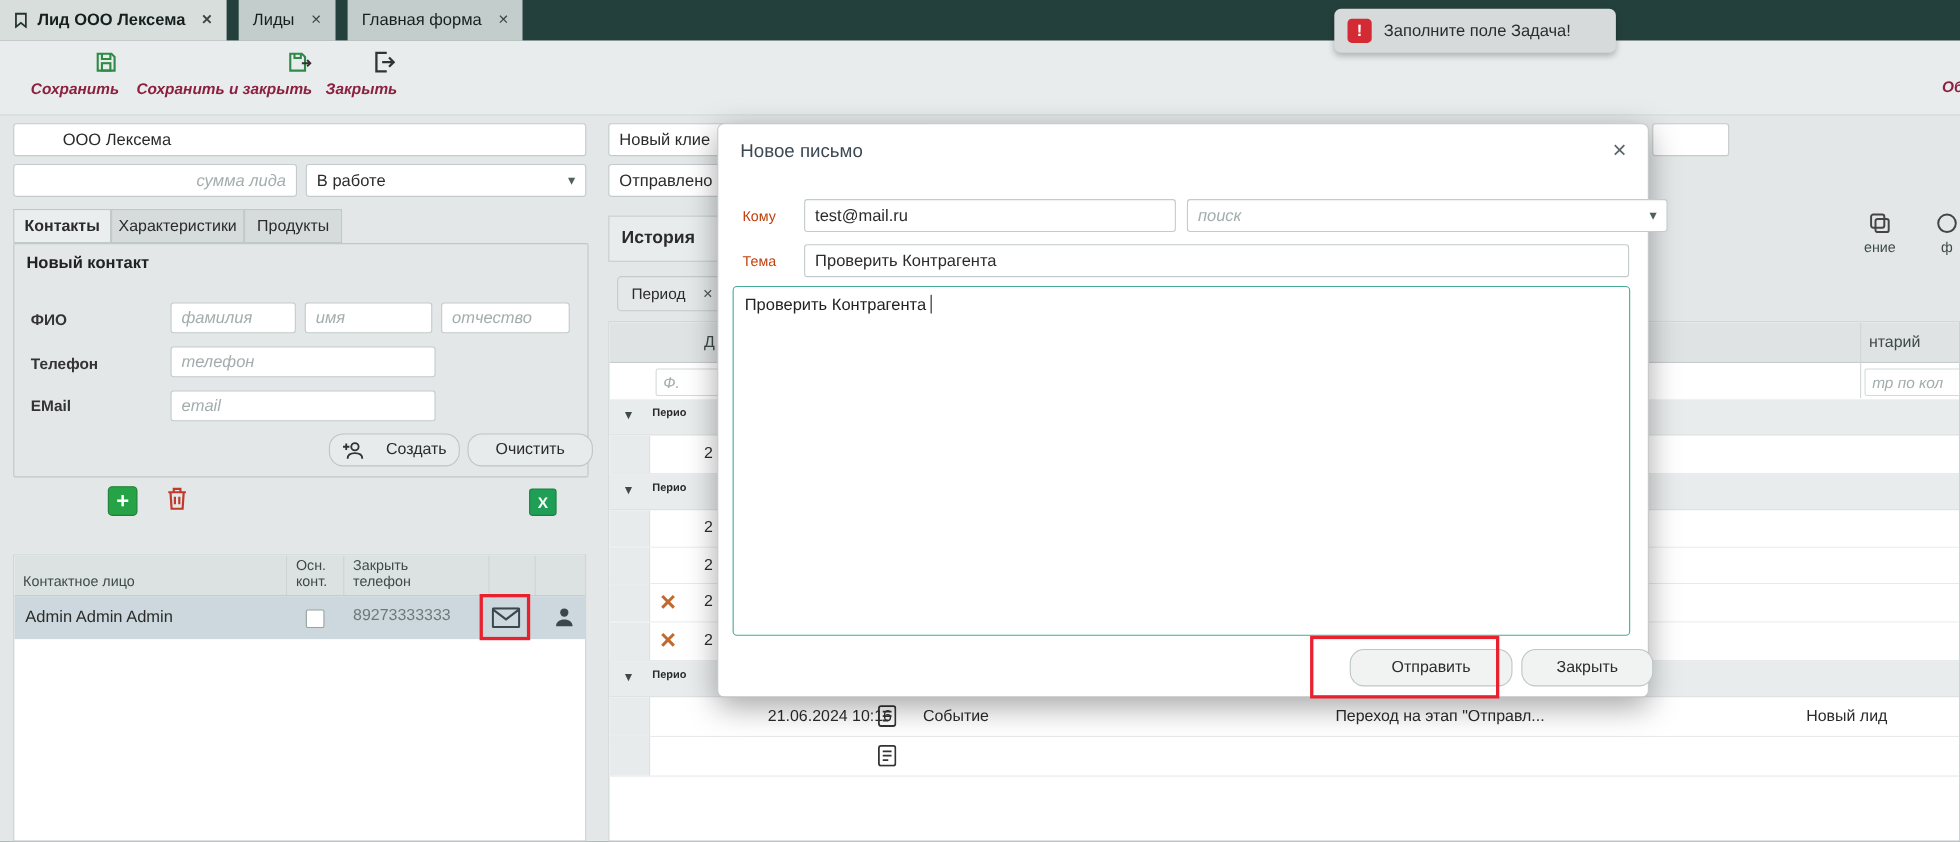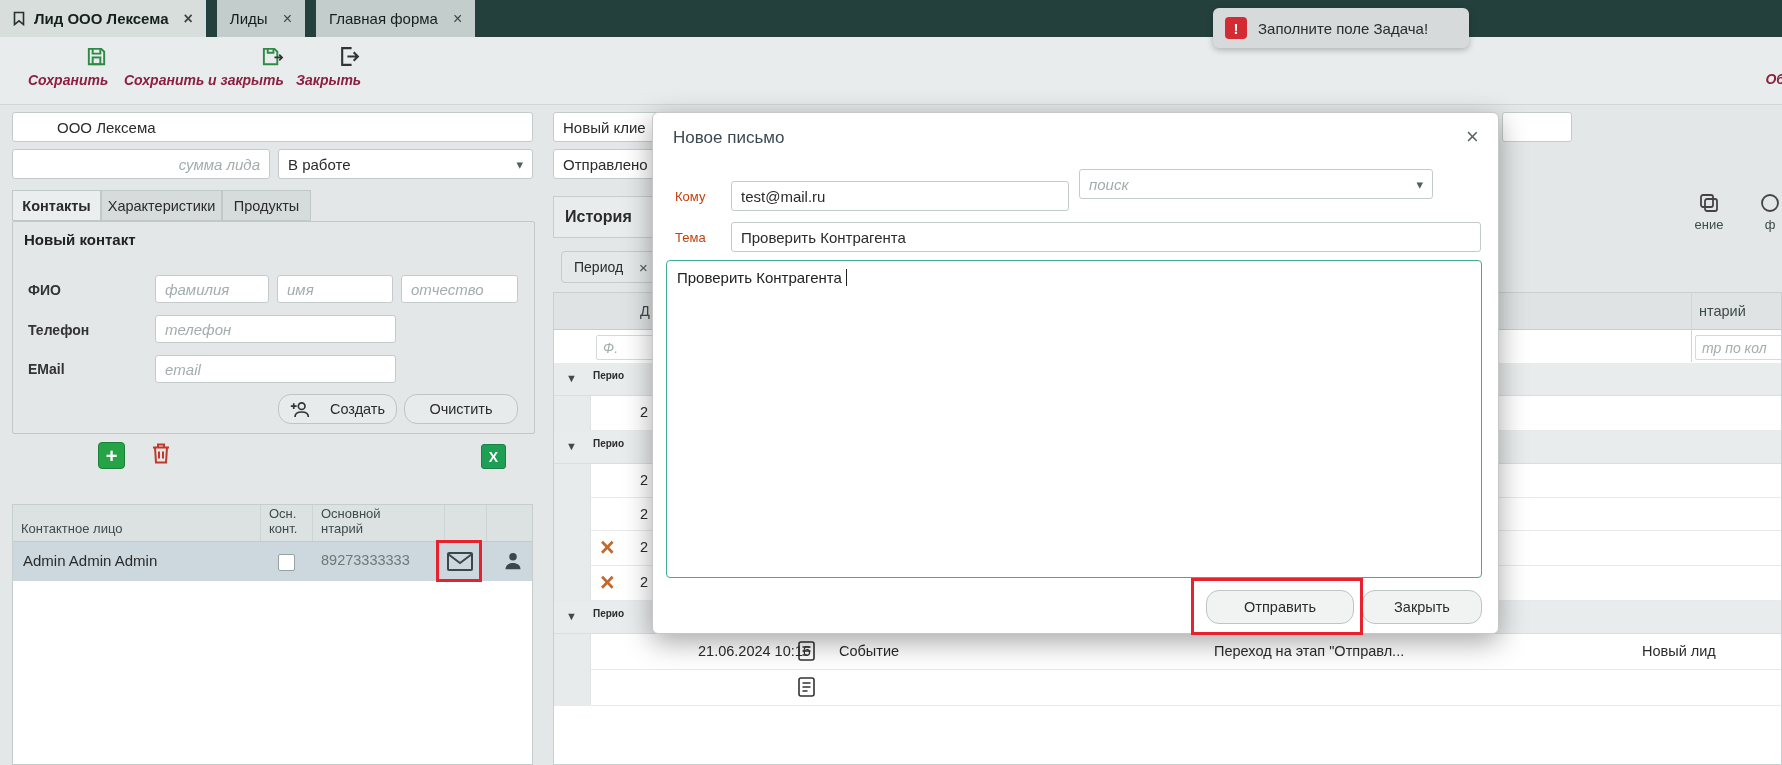--- a/index.html
+++ b/index.html
@@ -24,21 +24,21 @@
   .select .ph{color:#a3adad;font-style:italic;}
   .chev{color:#50605e;font-size:13px;}
 
   .ltab{position:absolute;height:31px;display:flex;align-items:center;justify-content:center;background:#d6dcdc;border:1px solid #c0c8c8;box-sizing:border-box;font-size:14.5px;color:#2b2b2b;cursor:pointer;}
   .ltab.active{background:#ebeeee;font-weight:700;}
 
   .groupbox{position:absolute;border:1px solid #c0c8c8;border-radius:2px;}
   .gb-title{position:absolute;font-size:15px;font-weight:700;color:#222;}
   .flabel{position:absolute;font-size:14px;font-weight:600;color:#333;}
 
-  .btn{position:absolute;display:flex;align-items:center;justify-content:center;gap:20px;background:#e8ebeb;border:1px solid #bdc5c5;border-radius:13px;font-size:14.5px;color:#2b2b2b;box-sizing:border-box;cursor:pointer;}
+  .btn{position:absolute;display:flex;align-items:center;justify-content:center;gap:20px;background:#e8ebeb;border:1px solid #bdc5c5;border-radius:13px;font-size:14.5px;color:#2b2b2b;box-sizing:border-box;cursor:pointer;margin-left:21px;}
   .m-btn{background:#f1f3f3;}
 
   .sqbtn{position:absolute;width:27px;height:27px;border-radius:4px;display:flex;align-items:center;justify-content:center;color:#fff;font-weight:700;cursor:pointer;box-sizing:border-box;}
   .sqbtn.green{background:#27a347;border:1px solid #1d8038;font-size:20px;line-height:1;}
   .sqbtn.excel{width:25px;height:25px;background:#1f9e55;border:1px solid #178244;font-size:14px;border-radius:3px;}
   .iconbtn{position:absolute;cursor:pointer;line-height:0;}
 
   
   .cgrid{position:absolute;background:#fff;border:1px solid #c6cdcd;box-sizing:border-box;overflow:hidden;}
   .cg-header{position:absolute;left:0;top:0;width:100%;height:37px;background:#dce2e2;border-bottom:1px solid #c3cbcb;box-sizing:border-box;}
@@ -215,21 +215,21 @@
 
   <div class="cgrid" style="left:12px;top:504px;width:521px;height:261px;">
     <div class="cg-header">
       <div class="cg-hcell" style="left:0;width:248px;">
         <span class="cg-htext">Контактное лицо</span>
       </div>
       <div class="cg-hcell" style="left:248px;width:52px;">
         <span class="cg-htext" style="width:40px;">Осн. конт.</span>
       </div>
       <div class="cg-hcell" style="left:300px;width:132px;">
-        <span class="cg-htext" style="width:90px;">Основной нтарий</span>
+        <span class="cg-htext" style="width:90px;">Закрыть телефон</span>
       </div>
       <div class="cg-hcell" style="left:432px;width:42px;"></div>
       <div class="cg-hcell" style="left:474px;width:47px;border-right:none;"></div>
     </div>
     <div class="cg-row">
       <span class="cg-name">Admin Admin Admin</span>
       <span class="checkbox" style="left:265px;top:12px;"></span>
       <span class="cg-phone" style="left:308px;top:10px;">89273333333</span>
       <span class="iconbtn" style="left:434px;top:10px;">
         <svg width="26" height="19" viewBox="0 0 26 19" fill="none" stroke="#3a474e" stroke-width="2">
@@ -342,21 +342,21 @@
       </span>
     </div>
   </div>
 
   <div class="modal" style="left:652px;top:112px;width:845px;height:520px;">
     <div class="m-title">Новое письмо</div>
     <div class="m-close">×</div>
 
     <div class="m-label" style="left:22px;top:76px;">Кому</div>
     <input class="input" style="left: 78px; top: 68px; width: 338px; height: 30px;" readonly="" value="test@mail.ru">
-    <div class="select" style="left:426px;top:56px;width:354px;height:30px;text-align:center;">
+    <div class="select" style="left:426px;top:68px;width:437px;height:30px;text-align:center;">
       <span class="ph">поиск</span>
       <span class="chev">▾</span>
     </div>
 
     <div class="m-label" style="left:22px;top:117px;">Тема</div>
     <input class="input" style="left: 78px; top: 109px; width: 750px; height: 30px;" readonly="" value="Проверить Контрагента">
 
     <div class="m-body" style="left:13px;top:147px;width:816px;height:318px;">
       <span>Проверить Контрагента</span><span class="caret"></span>
     </div>

